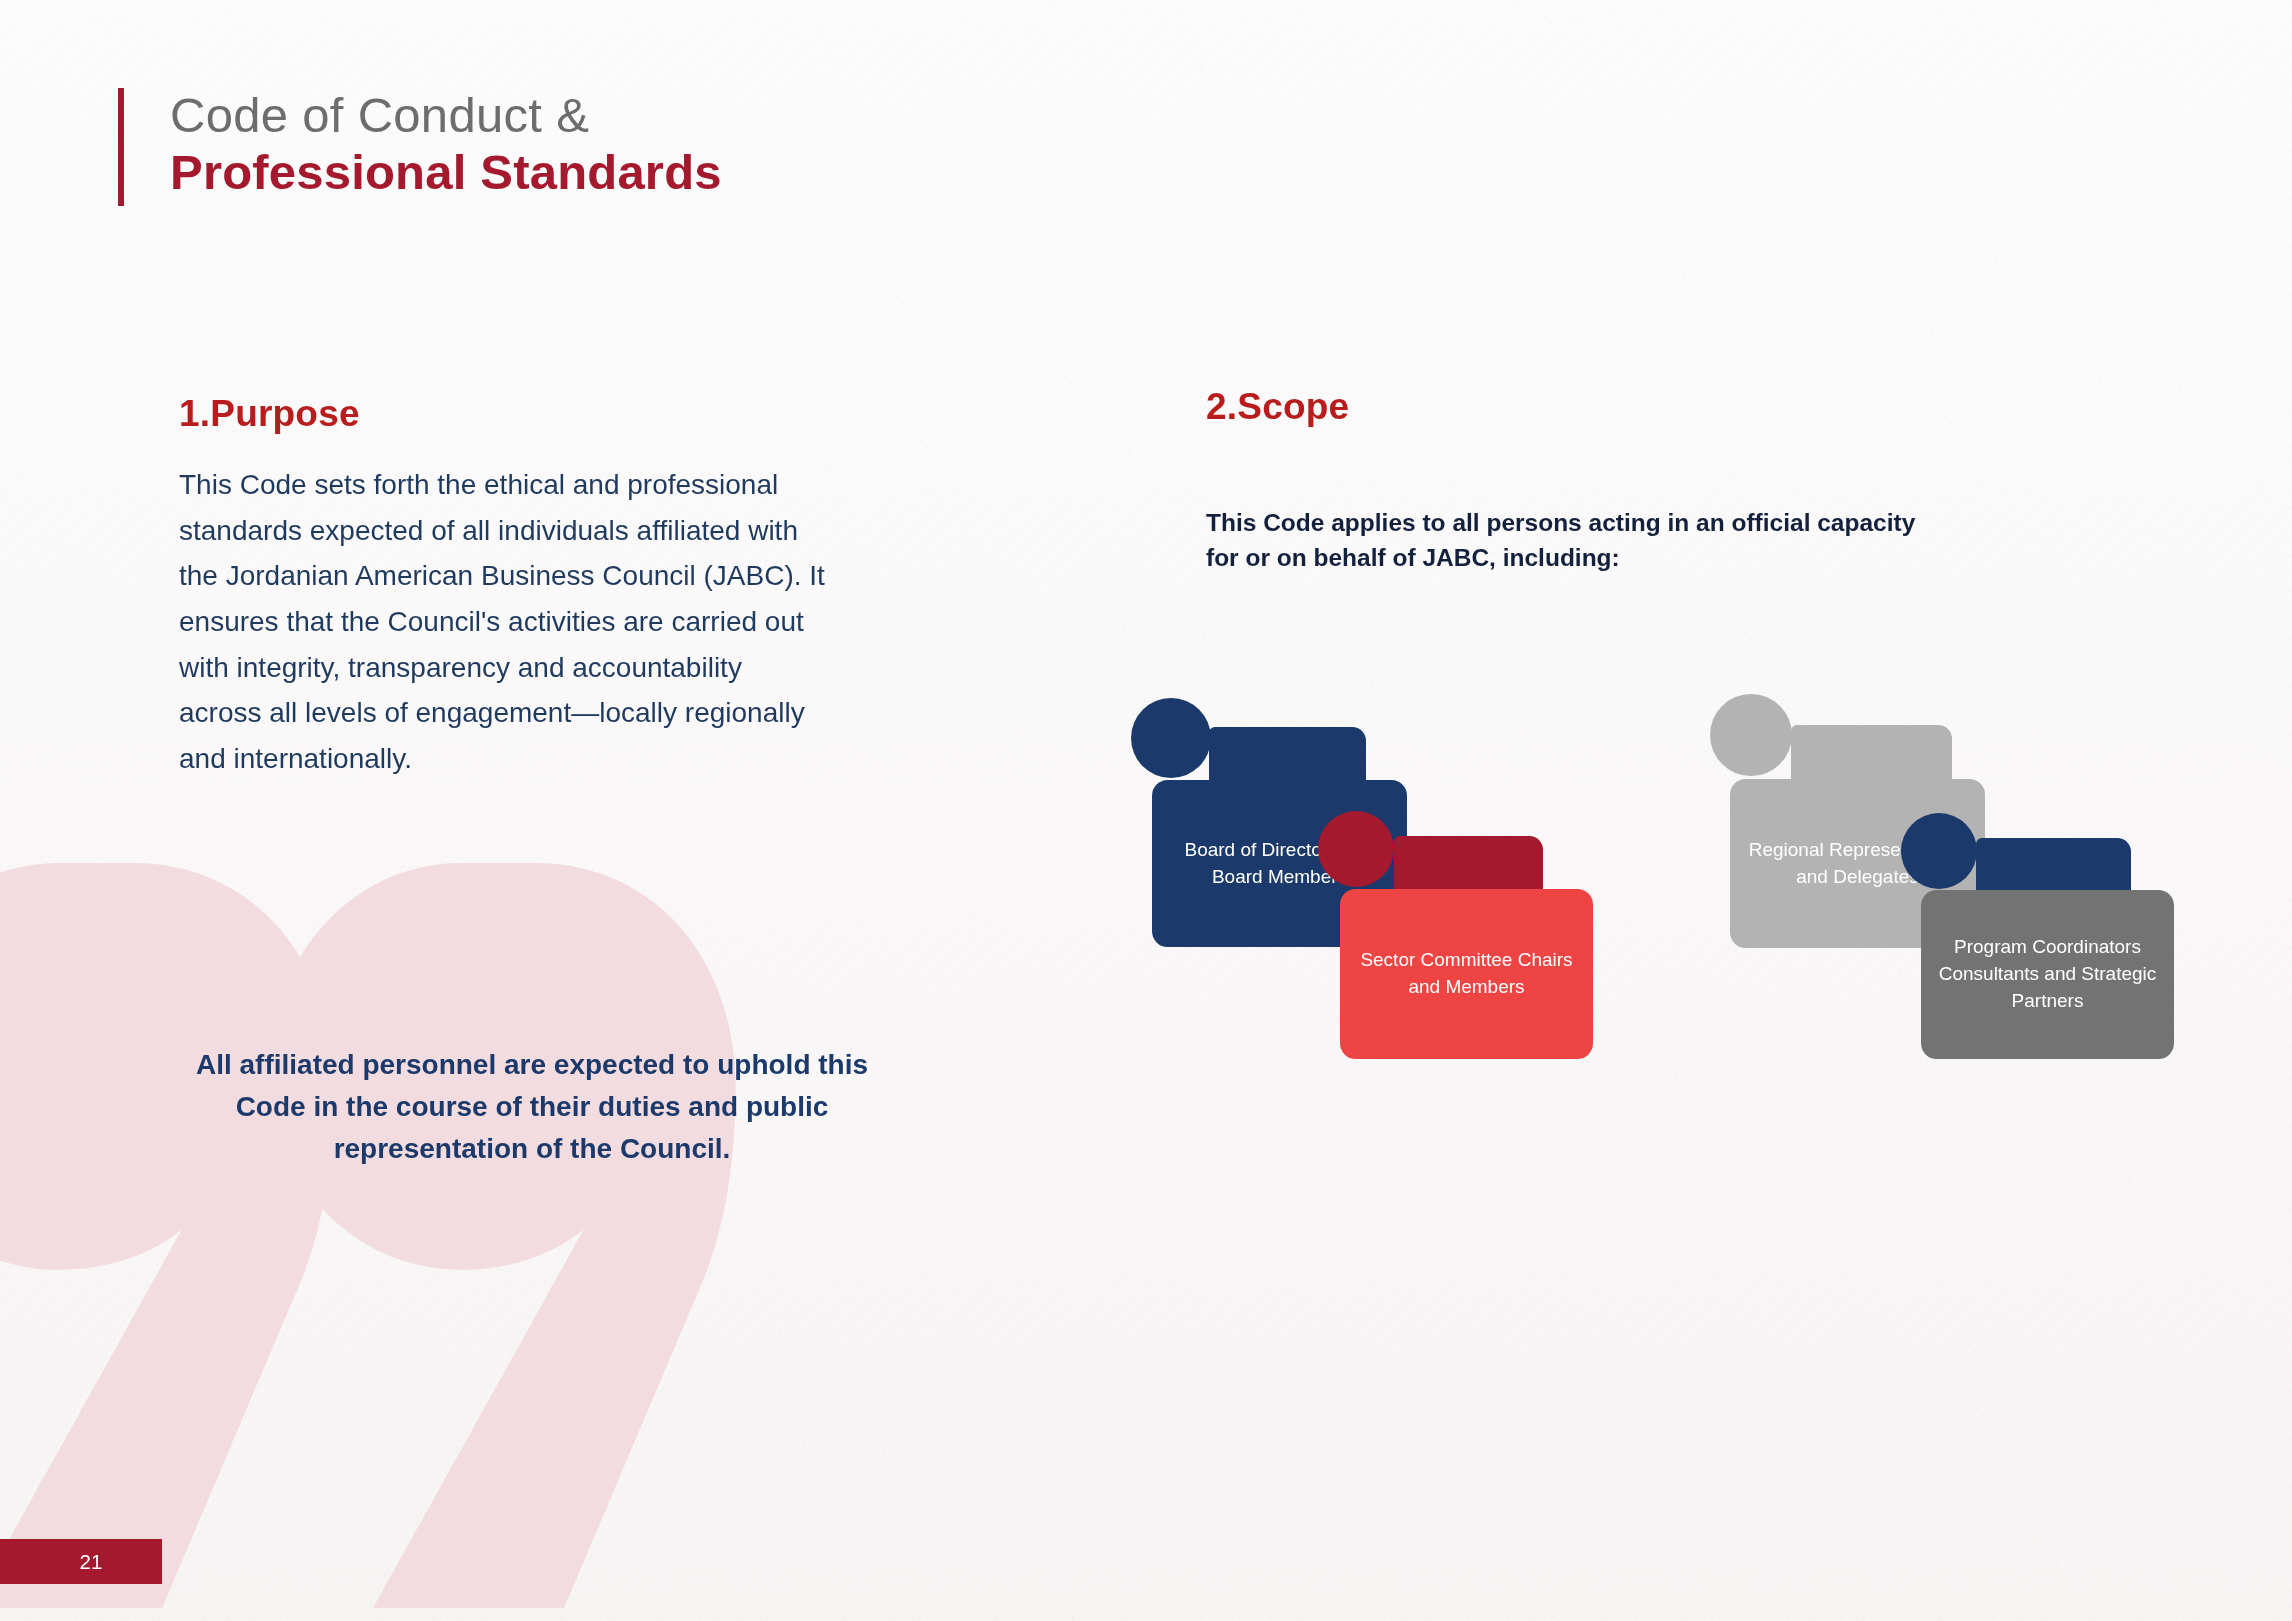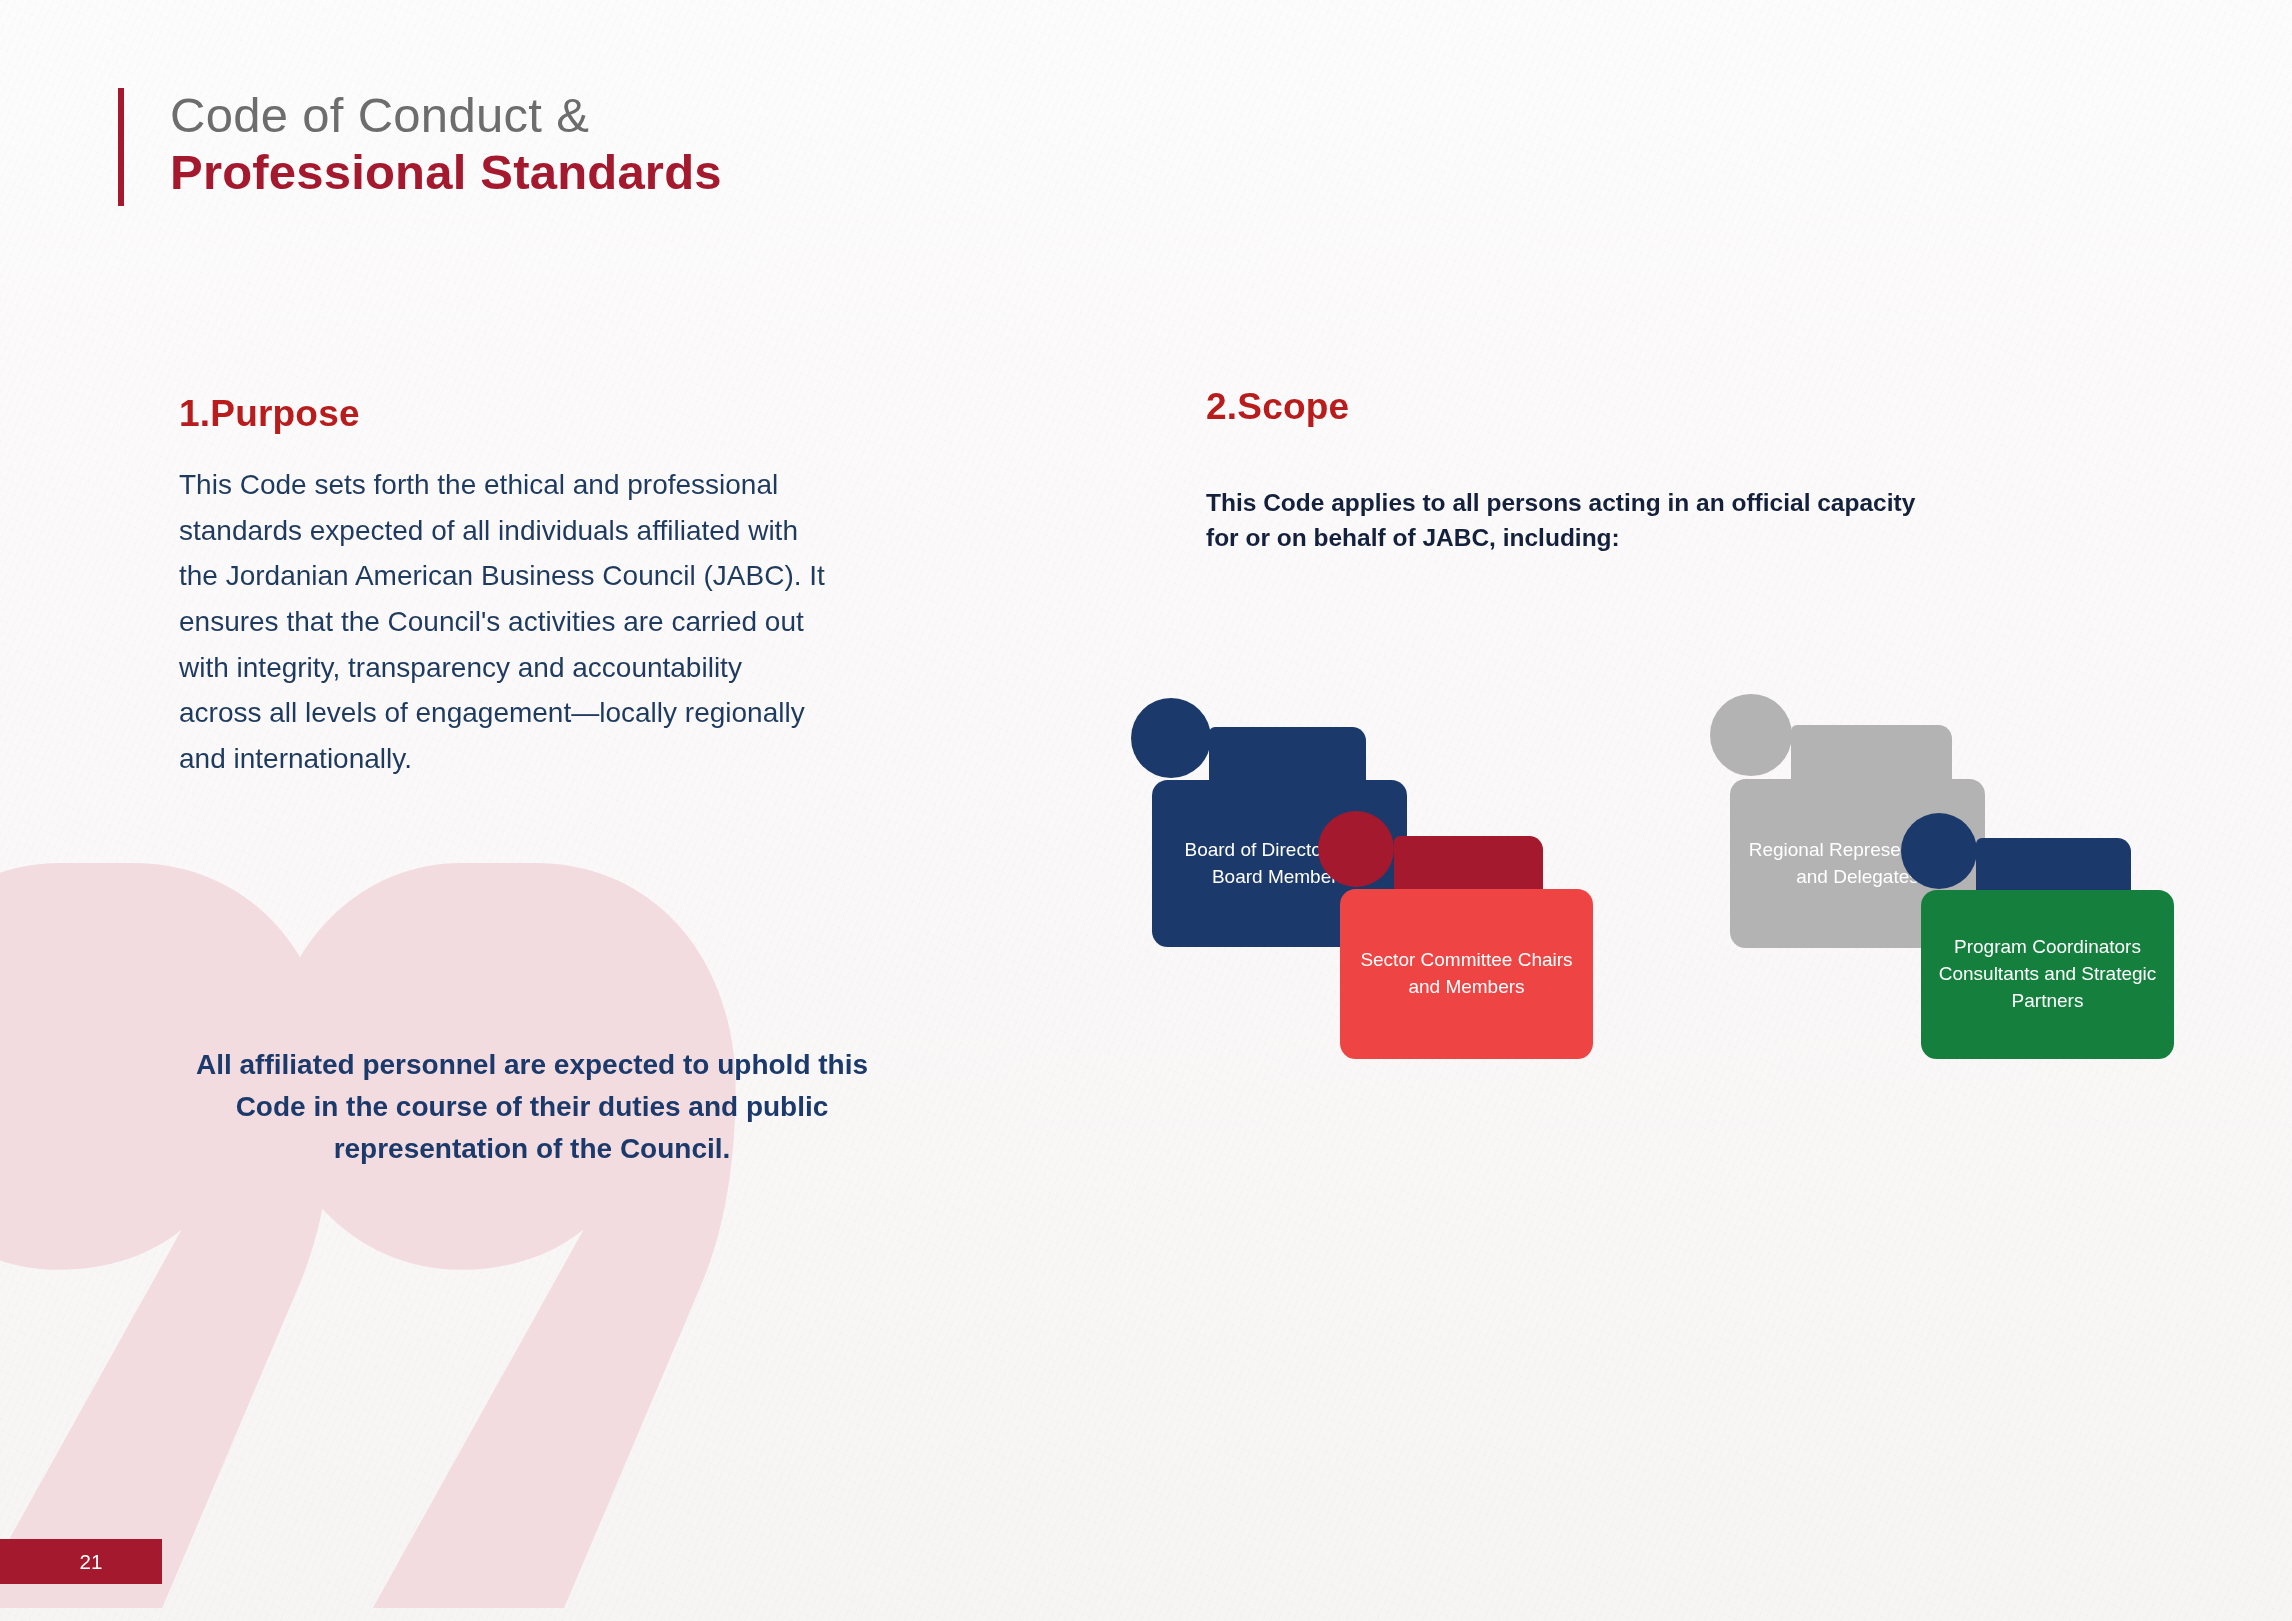--- a/index.html
+++ b/index.html
@@ -98,21 +98,21 @@
     text-align: center;
   }
 
   #scope-section {
     position: absolute;
     left: 1206px;
     top: 370px;
     width: 784px;
   }
   #scope-intro {
-    margin-top: 57px;
+    margin-top: 77px;
     width: 725px;
     font-size: 24.5px;
     line-height: 1.44;
     color: #14213d;
     font-weight: bold;
   }
 
   
   .scope-graphic {
     position: absolute;
@@ -210,19 +210,19 @@
 
   <div class="scope-card">
     <div class="card-circle" style="left:593px; top:7.8px; width:82px; height:82px; background:#b3b3b3;"></div>
     <div class="card-tab" style="left:674px; top:39px; width:161px; height:59px; background:#b3b3b3;"></div>
     <div class="card-body" style="left:613px; top:93px; width:255px; height:169px; background:#b3b3b3;">Regional Representatives and Delegates</div>
   </div>
 
   <div class="scope-card">
     <div class="card-circle" style="left:784px; top:127px; width:76px; height:76px; background:#1b3a6b;"></div>
     <div class="card-tab" style="left:859px; top:152px; width:155px; height:59px; background:#1b3a6b;"></div>
-    <div class="card-body" style="left:804px; top:204px; width:253px; height:169px; background:#15803d;">Program Coordinators Consultants and Strategic Partners</div>
+    <div class="card-body" style="left:804px; top:204px; width:253px; height:169px; background:#737373;">Program Coordinators Consultants and Strategic Partners</div>
   </div>
 
 </div>
 
 <div class="page-number">21</div>
 
 
 </body></html>

